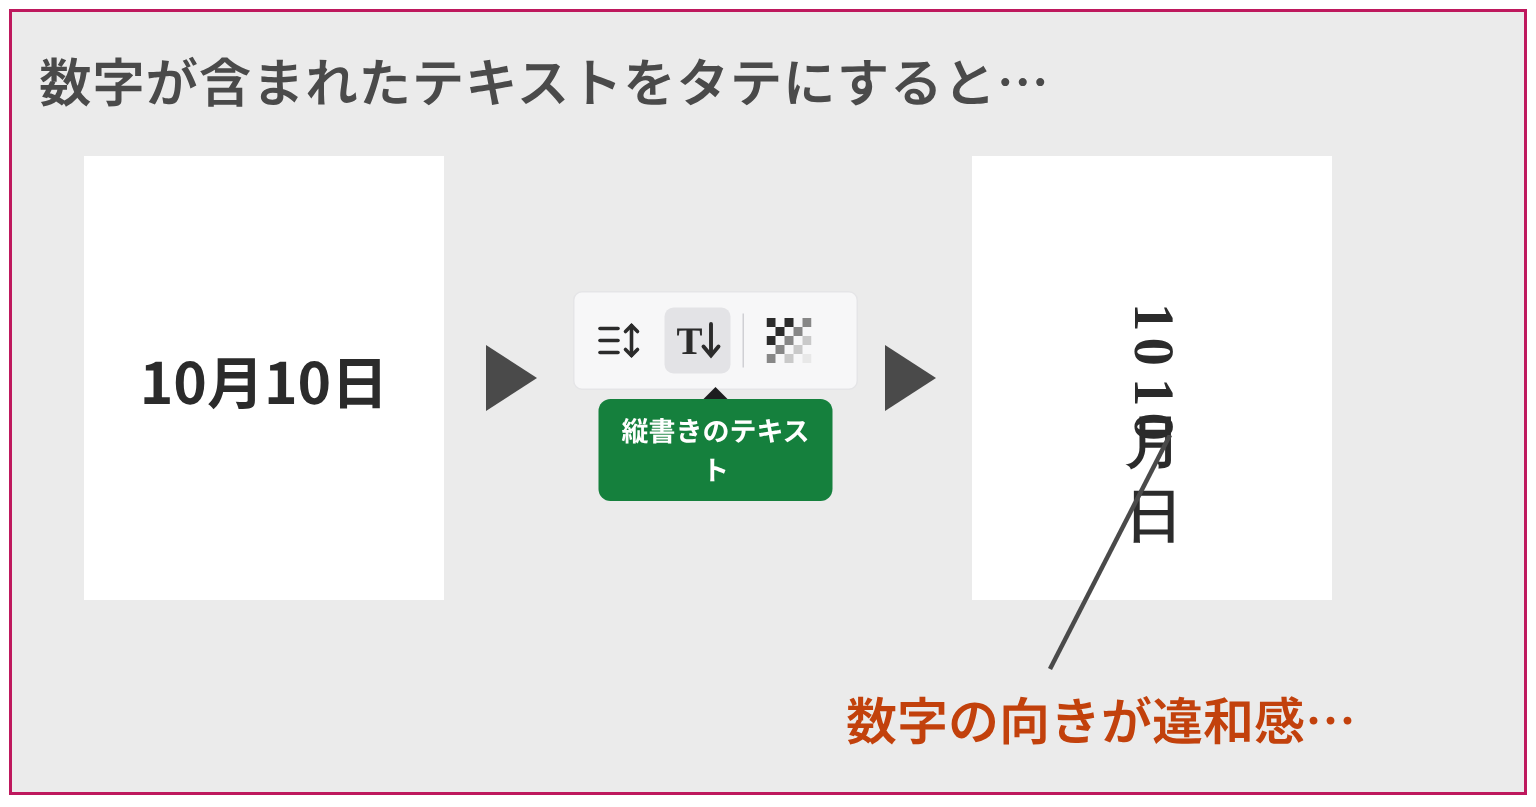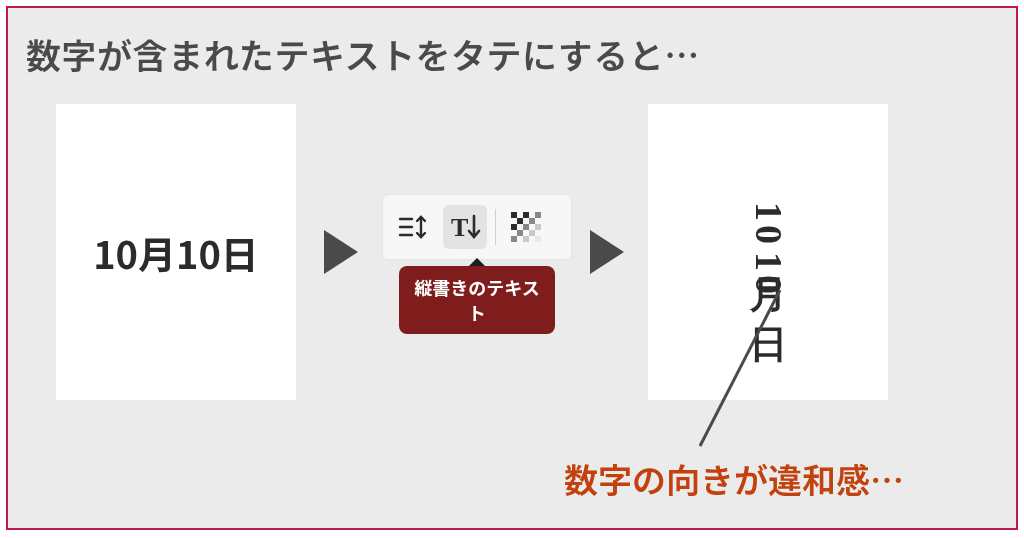--- a/index.html
+++ b/index.html
@@ -77,21 +77,21 @@
     color: #2b2b2b;
   }
   .tool-btn.active { background: #e3e3e6; }
   .divider {
     width: 1px; height: 36px;
     background: #d0d0d4;
   }
   .tooltip {
     margin: 6px auto 0;
     width: 156px;
-    background: #7f1d1d;
+    background: #15803d;
     color: #ffffff;
     font-size: 18px;
     font-weight: 700;
     text-align: center;
     padding: 8px 10px;
     border-radius: 8px;
     position: relative;
   }
   .tooltip::before {
     content: "";

